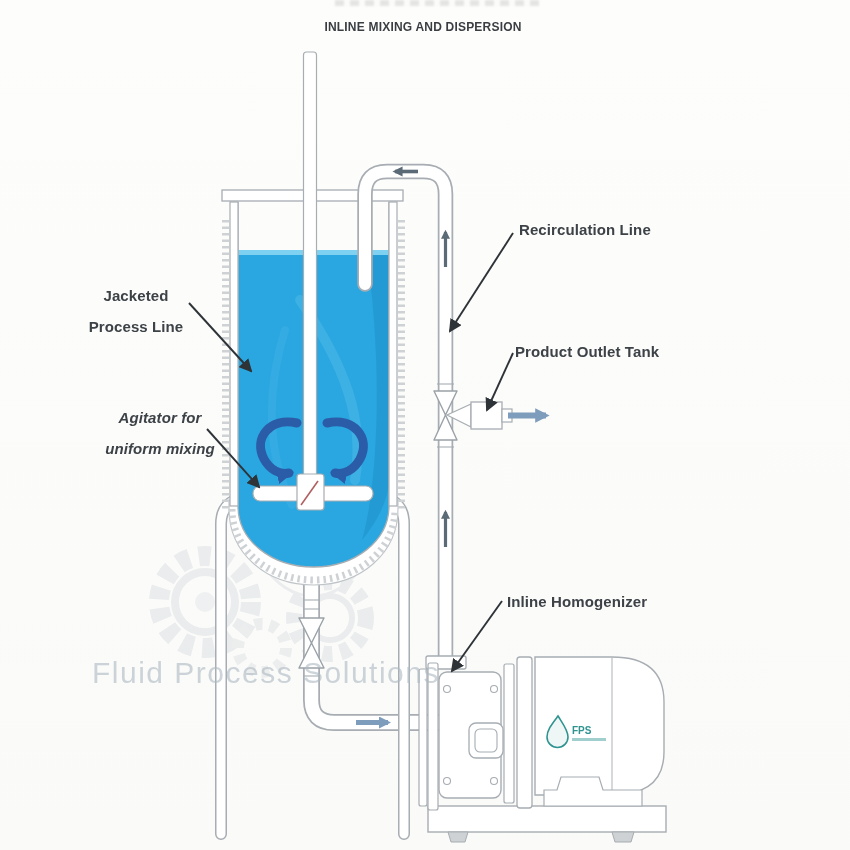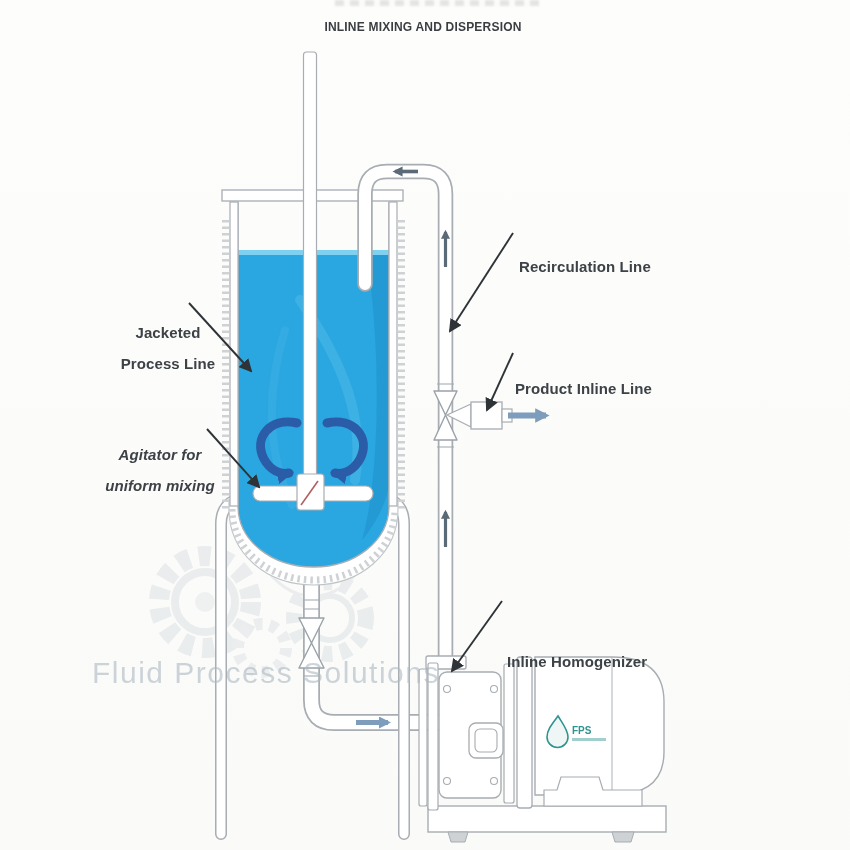--- a/index.html
+++ b/index.html
@@ -1,21 +1,21 @@
 <!DOCTYPE html>
 <html><head>
 <meta charset="utf-8">
 <style>
   html,body{margin:0;padding:0;background:#ffffff;}
   .stage{position:relative;width:850px;height:850px;overflow:hidden;
          background:linear-gradient(#fdfdfc,#fafaf9);
          font-family:"Liberation Sans",sans-serif;}
   .stage svg{position:absolute;left:0;top:0;z-index:1;}
   .lbl{position:absolute;z-index:10;color:#3d4247;font-size:15px;font-weight:600;
-       letter-spacing:.1px;line-height:31px;text-align:center;white-space:nowrap;margin-top:37px;}
+       letter-spacing:.1px;line-height:31px;text-align:center;white-space:nowrap;}
   .lbl.single{line-height:17px;}
   .title{position:absolute;z-index:10;left:300px;top:20px;width:246px;text-align:center;
          font-size:12px;font-weight:700;letter-spacing:.2px;color:#3a3e42;white-space:nowrap;}
   .watermark{position:absolute;z-index:6;left:92px;top:656px;font-size:30px;font-weight:300;
          color:rgba(173,185,194,.6);letter-spacing:1.5px;white-space:nowrap;}
   .top-artifact{position:absolute;z-index:2;left:335px;top:0;width:205px;height:6px;opacity:.4;
          background:repeating-linear-gradient(90deg,rgba(140,140,140,.55) 0 9px,rgba(225,225,225,.15) 9px 15px);
          filter:blur(1.2px);}
   .pipe-o{fill:none;stroke:#a7adb2;stroke-linecap:round;stroke-linejoin:round;}
   .pipe-i{fill:none;stroke:#ffffff;stroke-linecap:round;stroke-linejoin:round;}
@@ -158,29 +158,29 @@
   <line class="ptr" x1="207" y1="429" x2="259" y2="487" marker-end="url(#ah-black)"></line>
   <line class="ptr" x1="513" y1="233" x2="450" y2="331" marker-end="url(#ah-black)"></line>
   <line class="ptr" x1="513" y1="353" x2="487" y2="410" marker-end="url(#ah-black)"></line>
   <line class="ptr" x1="502" y1="601" x2="452" y2="671" marker-end="url(#ah-black)"></line>
 </svg>
 
 <div class="top-artifact"></div>
 
 <div class="title">INLINE MIXING AND DISPERSION</div>
 
-<div class="lbl" style="left:100px;top:280px;width:136px;">
+<div class="lbl" style="left:68px;top:280px;width:136px;">
   <span>Jacketed</span><br>
   <span>Process Line</span>
 </div>
 
 <div class="lbl" style="left:80px;top:402px;width:160px;font-style:italic;">
   <span>Agitator for</span><br>
   <span>uniform mixing</span>
 </div>
 
 <div class="lbl single" style="left:519px;top:221px;">Recirculation Line</div>
-<div class="lbl single" style="left:515px;top:343px;">Product Inline Line</div>
-<div class="lbl single" style="left:507px;top:616px;">Inline Homogenizer</div>
+<div class="lbl single" style="left:515px;top:343px;">Product Outlet Tank</div>
+<div class="lbl single" style="left:507px;top:593px;">Inline Homogenizer</div>
 
 <div class="watermark">Fluid Process Solutions</div>
 
 </div>
 
 </body></html>

